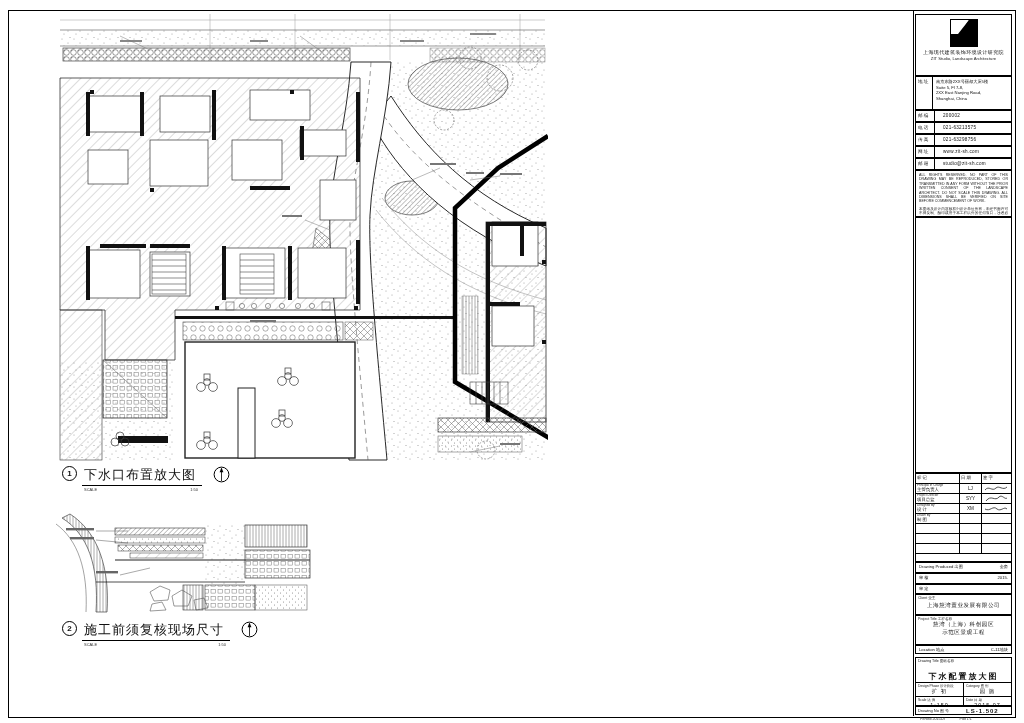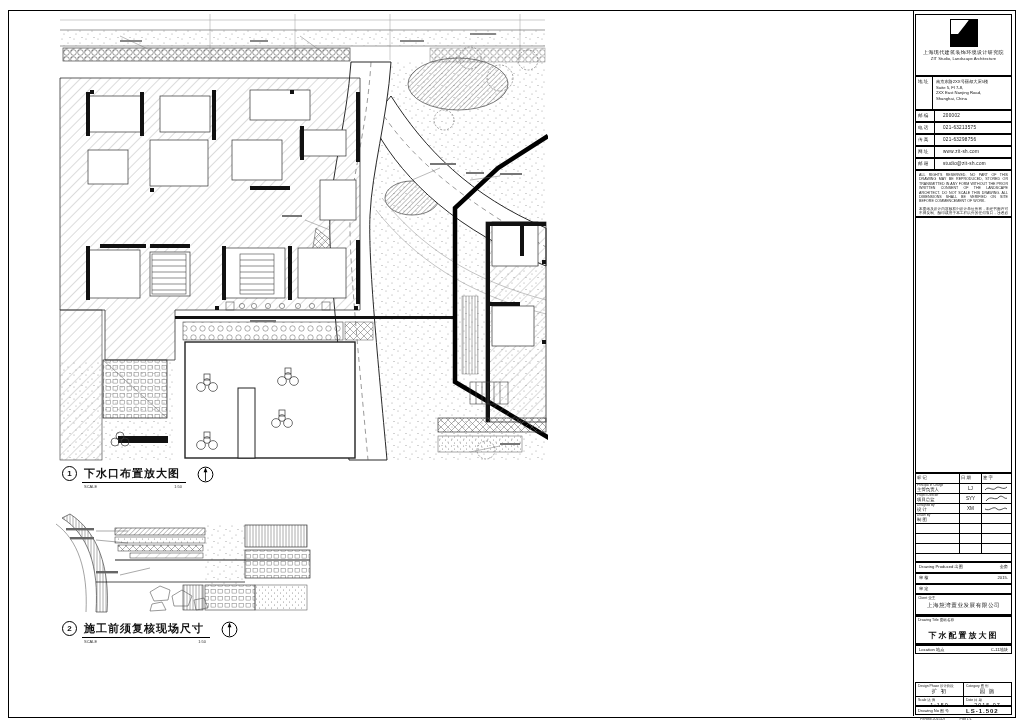--- a/index.html
+++ b/index.html
@@ -7,21 +7,21 @@
         font-family:"Liberation Sans",sans-serif;color:#111;}
   .frame{position:absolute;left:8px;top:10px;width:1006px;height:706px;border:1px solid #000;}
   .vdivider{position:absolute;left:913px;top:10px;width:0;height:706px;border-left:1px solid #000;}
   .plan-svg{position:absolute;left:0;top:0;}
 
   
   .det-label{position:absolute;display:flex;align-items:flex-start;gap:5px;}
   .det-num{width:13px;height:13px;border:1px solid #000;border-radius:50%;
            font-size:8px;font-weight:bold;text-align:center;line-height:13px;flex:0 0 auto;background:#fff;}
   .det-title-wrap{border-bottom:1.3px solid #000;padding:0 6px 1px 2px;min-width:92px;}
-  .det-title{font-size:11px;font-weight:bold;letter-spacing:1px;white-space:nowrap;}
+  .det-title{font-size:13px;font-weight:normal;letter-spacing:1px;white-space:nowrap;}
   .det-sub{display:flex;justify-content:space-between;font-size:4px;color:#333;padding:1px 4px 0 2px;}
   .north{margin-left:6px;}
 
   
   .tb{position:absolute;left:915px;top:0;width:97px;}
   .tb-box{position:absolute;left:0;width:97px;border:1px solid #000;background:#fff;box-sizing:border-box;overflow:hidden;}
   .logo-sq{display:block;margin:4px auto 2px auto;}
   .firm-cn{font-size:5px;text-align:center;letter-spacing:.4px;}
   .firm-en{font-size:4.2px;text-align:center;color:#222;margin-top:1px;}
   .addr{display:flex;}
@@ -510,21 +510,21 @@
       <div class="boxlabel">Project Title 工程名称</div>
       <div class="proj-line">慧湾（上海）科创园区</div>
       <div class="proj-line">示范区景观工程</div>
     </div>
 
     <div class="tb-box tinyrow" style="top:645px;height:9px;">
       <span>Location 地点</span>
       <span>C-11地块</span>
     </div>
 
-    <div class="tb-box" style="top:616px;height:28px;">
+    <div class="tb-box" style="top:657px;height:28px;">
       <div class="boxlabel">Drawing Title 图纸名称</div>
       <div class="dwg-title">下水配置放大图</div>
     </div>
 
     <div class="tb-box" style="top:682px;height:24px;">
       <div class="bgrid">
         <div>
           <div class="bg-lab">Design Phase 设计阶段</div>
           <div class="bg-val">扩 初</div>
         </div>

